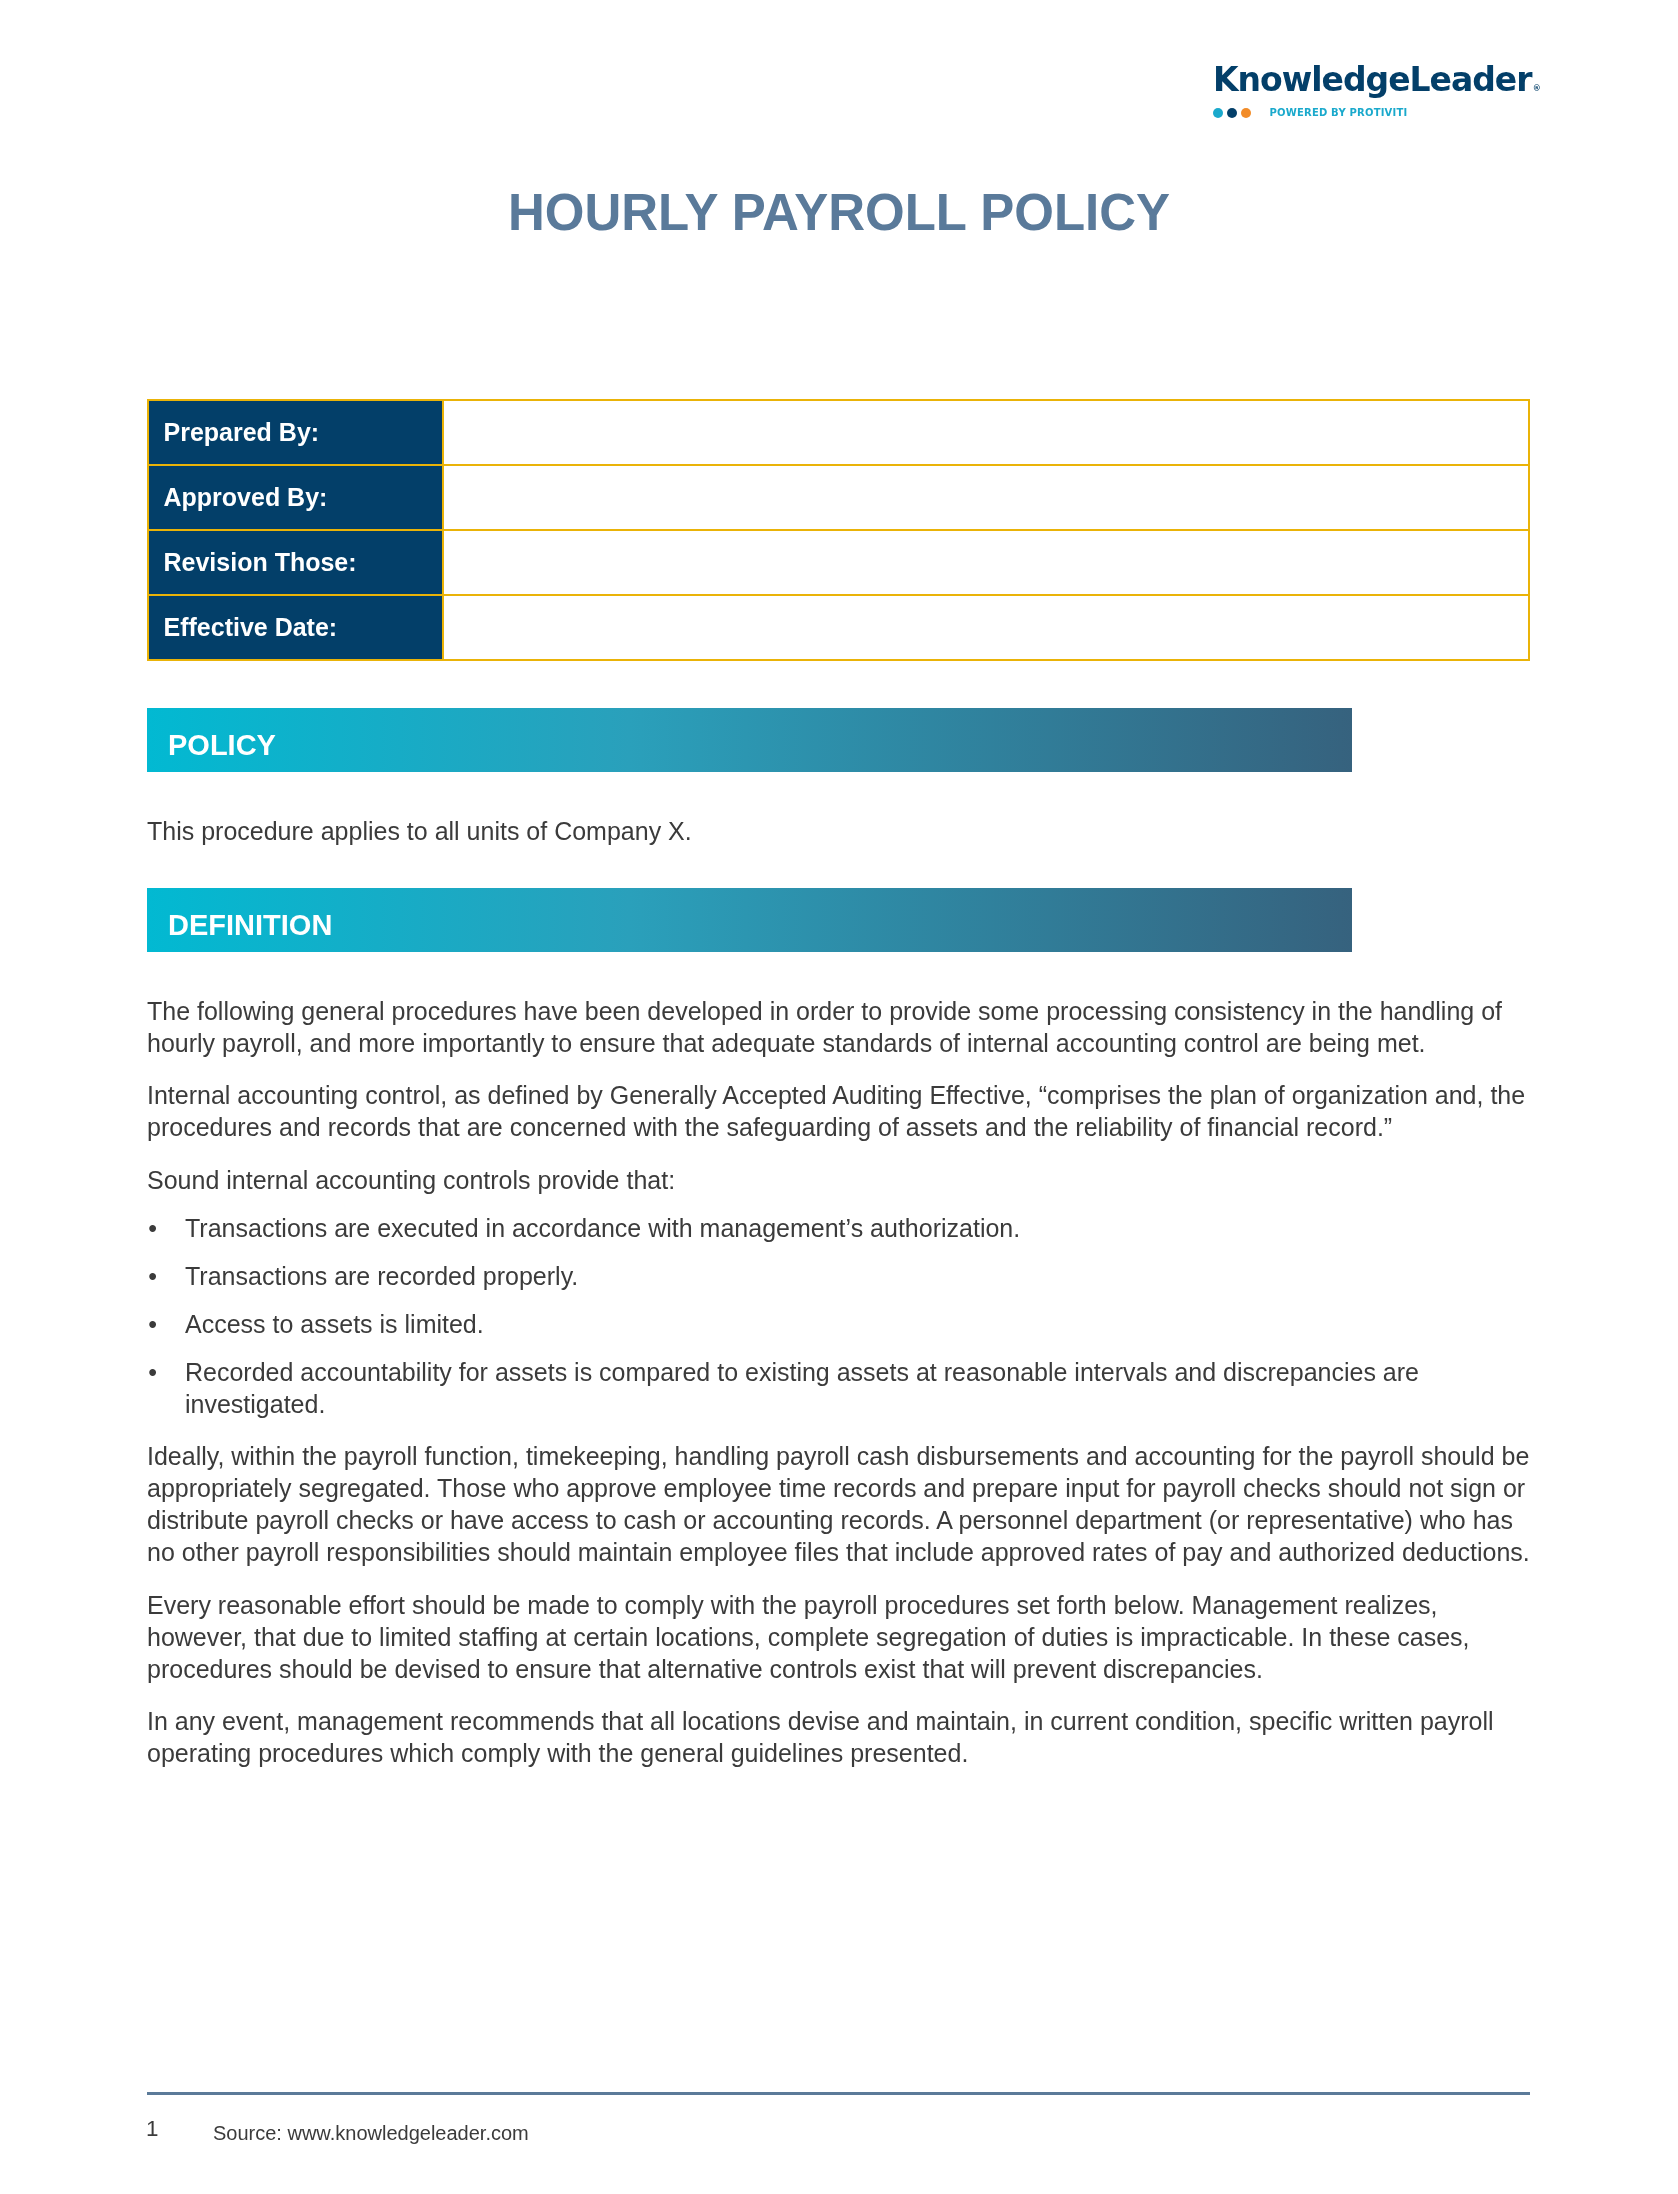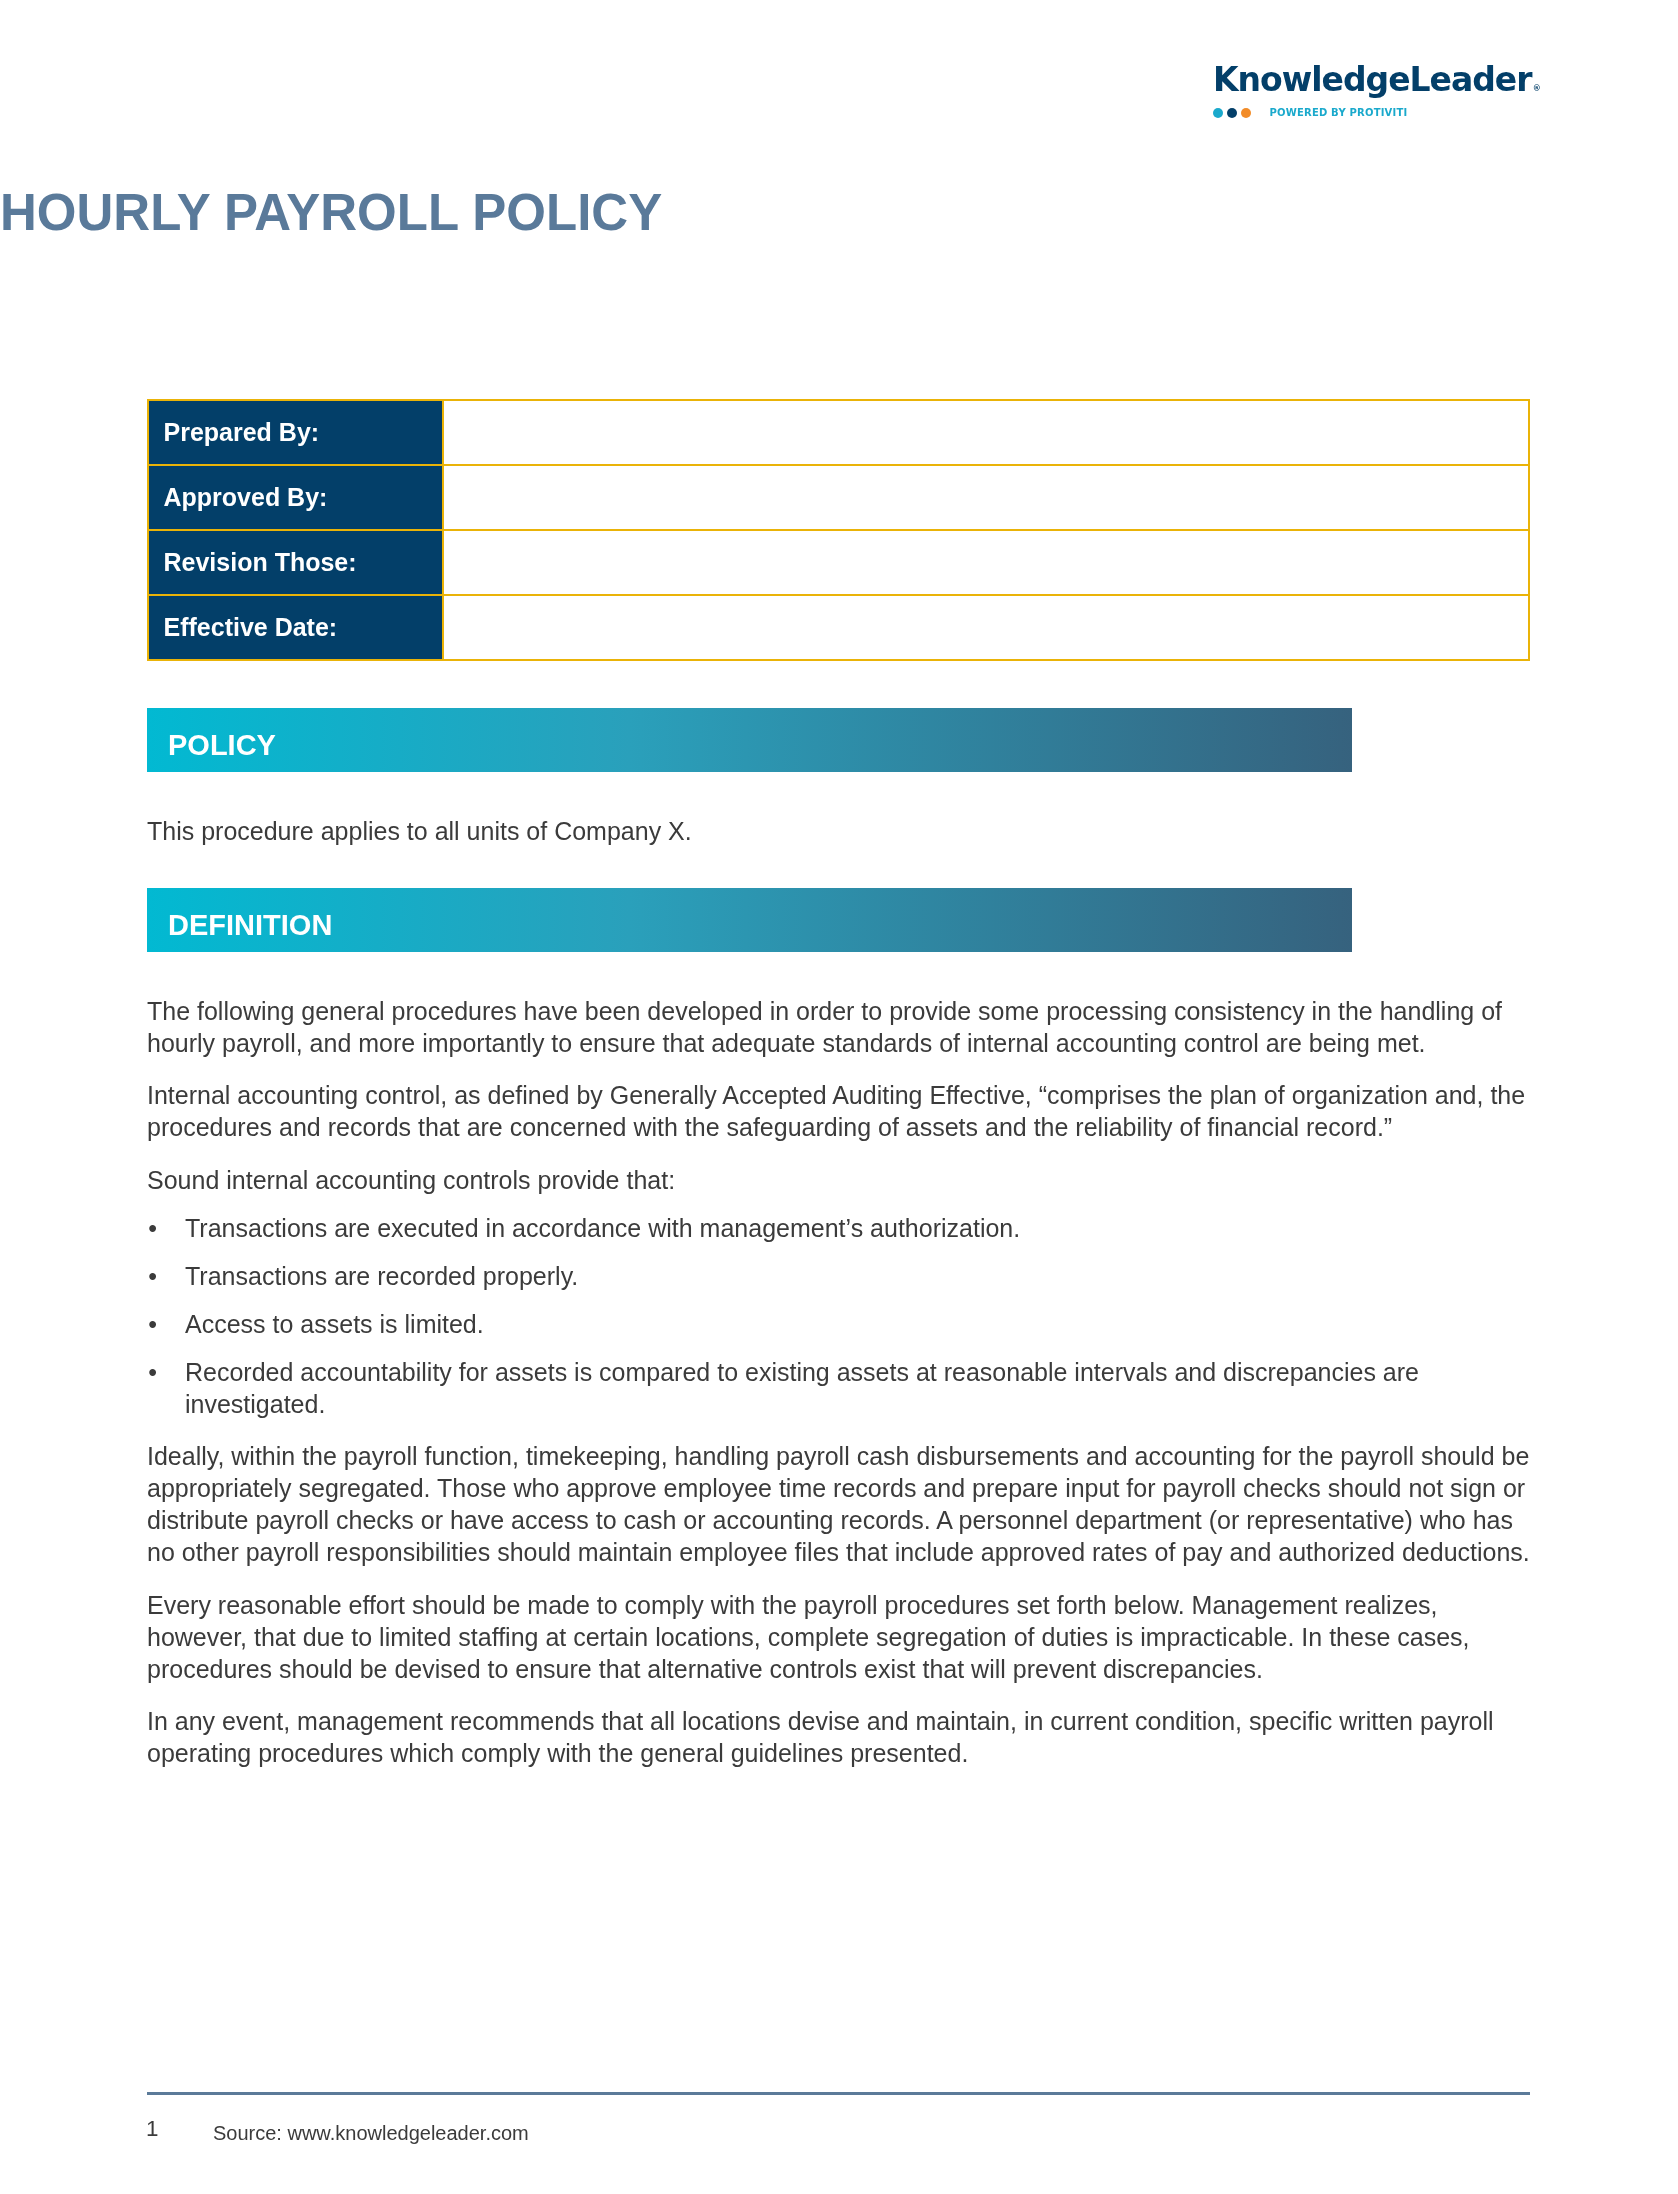--- a/index.html
+++ b/index.html
@@ -10,21 +10,21 @@
   .logo { position: absolute; left: 1213px; top: 60px; width: 316px; }
   .logo-word { font-family: "DejaVu Sans", sans-serif; font-weight: bold; font-size: 33px;
                color: #033f69; letter-spacing: -1px; line-height: 39px; white-space: nowrap; }
   .logo-reg { font-size: 8px; vertical-align: top; position: relative; top: 9.2px; margin-left: 1.3px; color:#033f69; }
   .logo-sub { display: flex; align-items: center; margin-top: 8px; }
   .dot { width: 10px; height: 10px; border-radius: 50%; display: inline-block; margin-right: 4px; }
   .powered { font-family: "DejaVu Sans", sans-serif; font-weight: bold; font-size: 10px;
              color: #1aa9cc; margin-left: 14.5px; letter-spacing: 0.2px; }
 
   
-  .title { position: absolute; left: 0; width: 1678px; top: 183px; text-align: left;
+  .title { position: absolute; left: 0; width: 1678px; top: 183px; text-align: center;
            font-size: 51px; font-weight: bold; color: #5a7a9a; line-height: 59px; }
 
   
   .info-table { position: absolute; left: 147px; top: 399px; width: 1383px;
                 border-collapse: collapse; }
   .info-table td { border: 2px solid #eab308; height: 63px; padding: 0; }
   .info-label { width: 278px; background: #033f69; color: #ffffff; font-weight: bold;
                 font-size: 25px; padding-left: 14.5px !important; }
   .info-value { background: #ffffff; }
 

